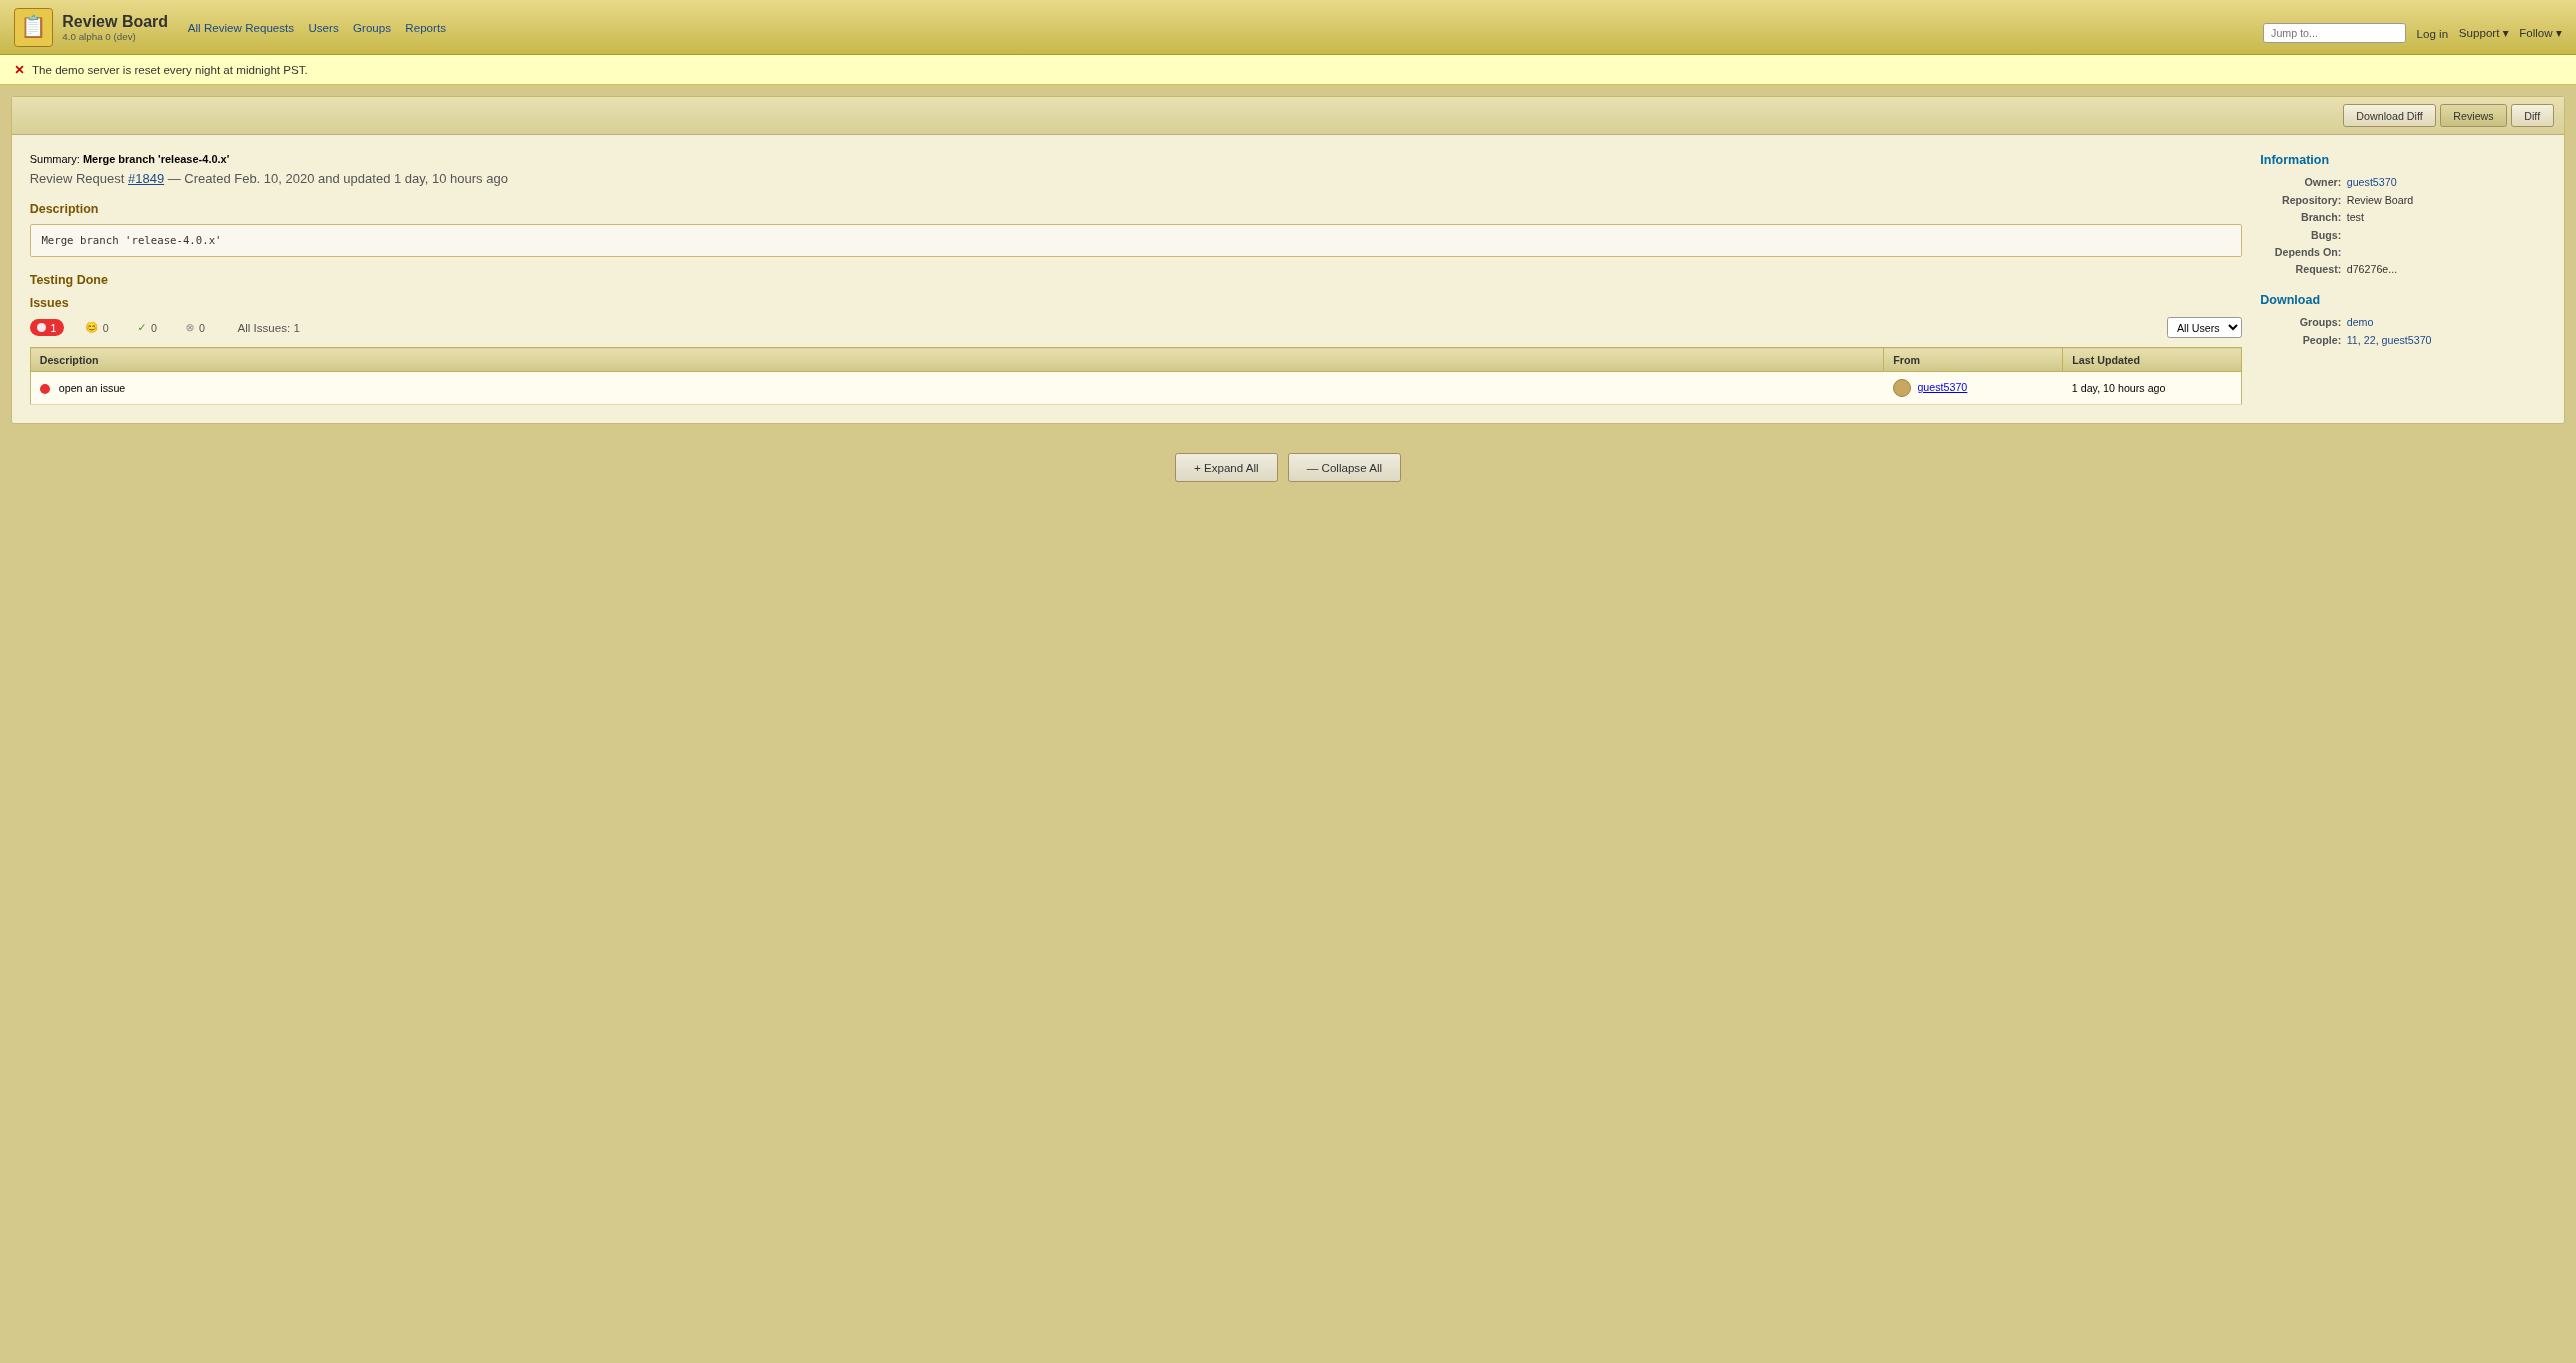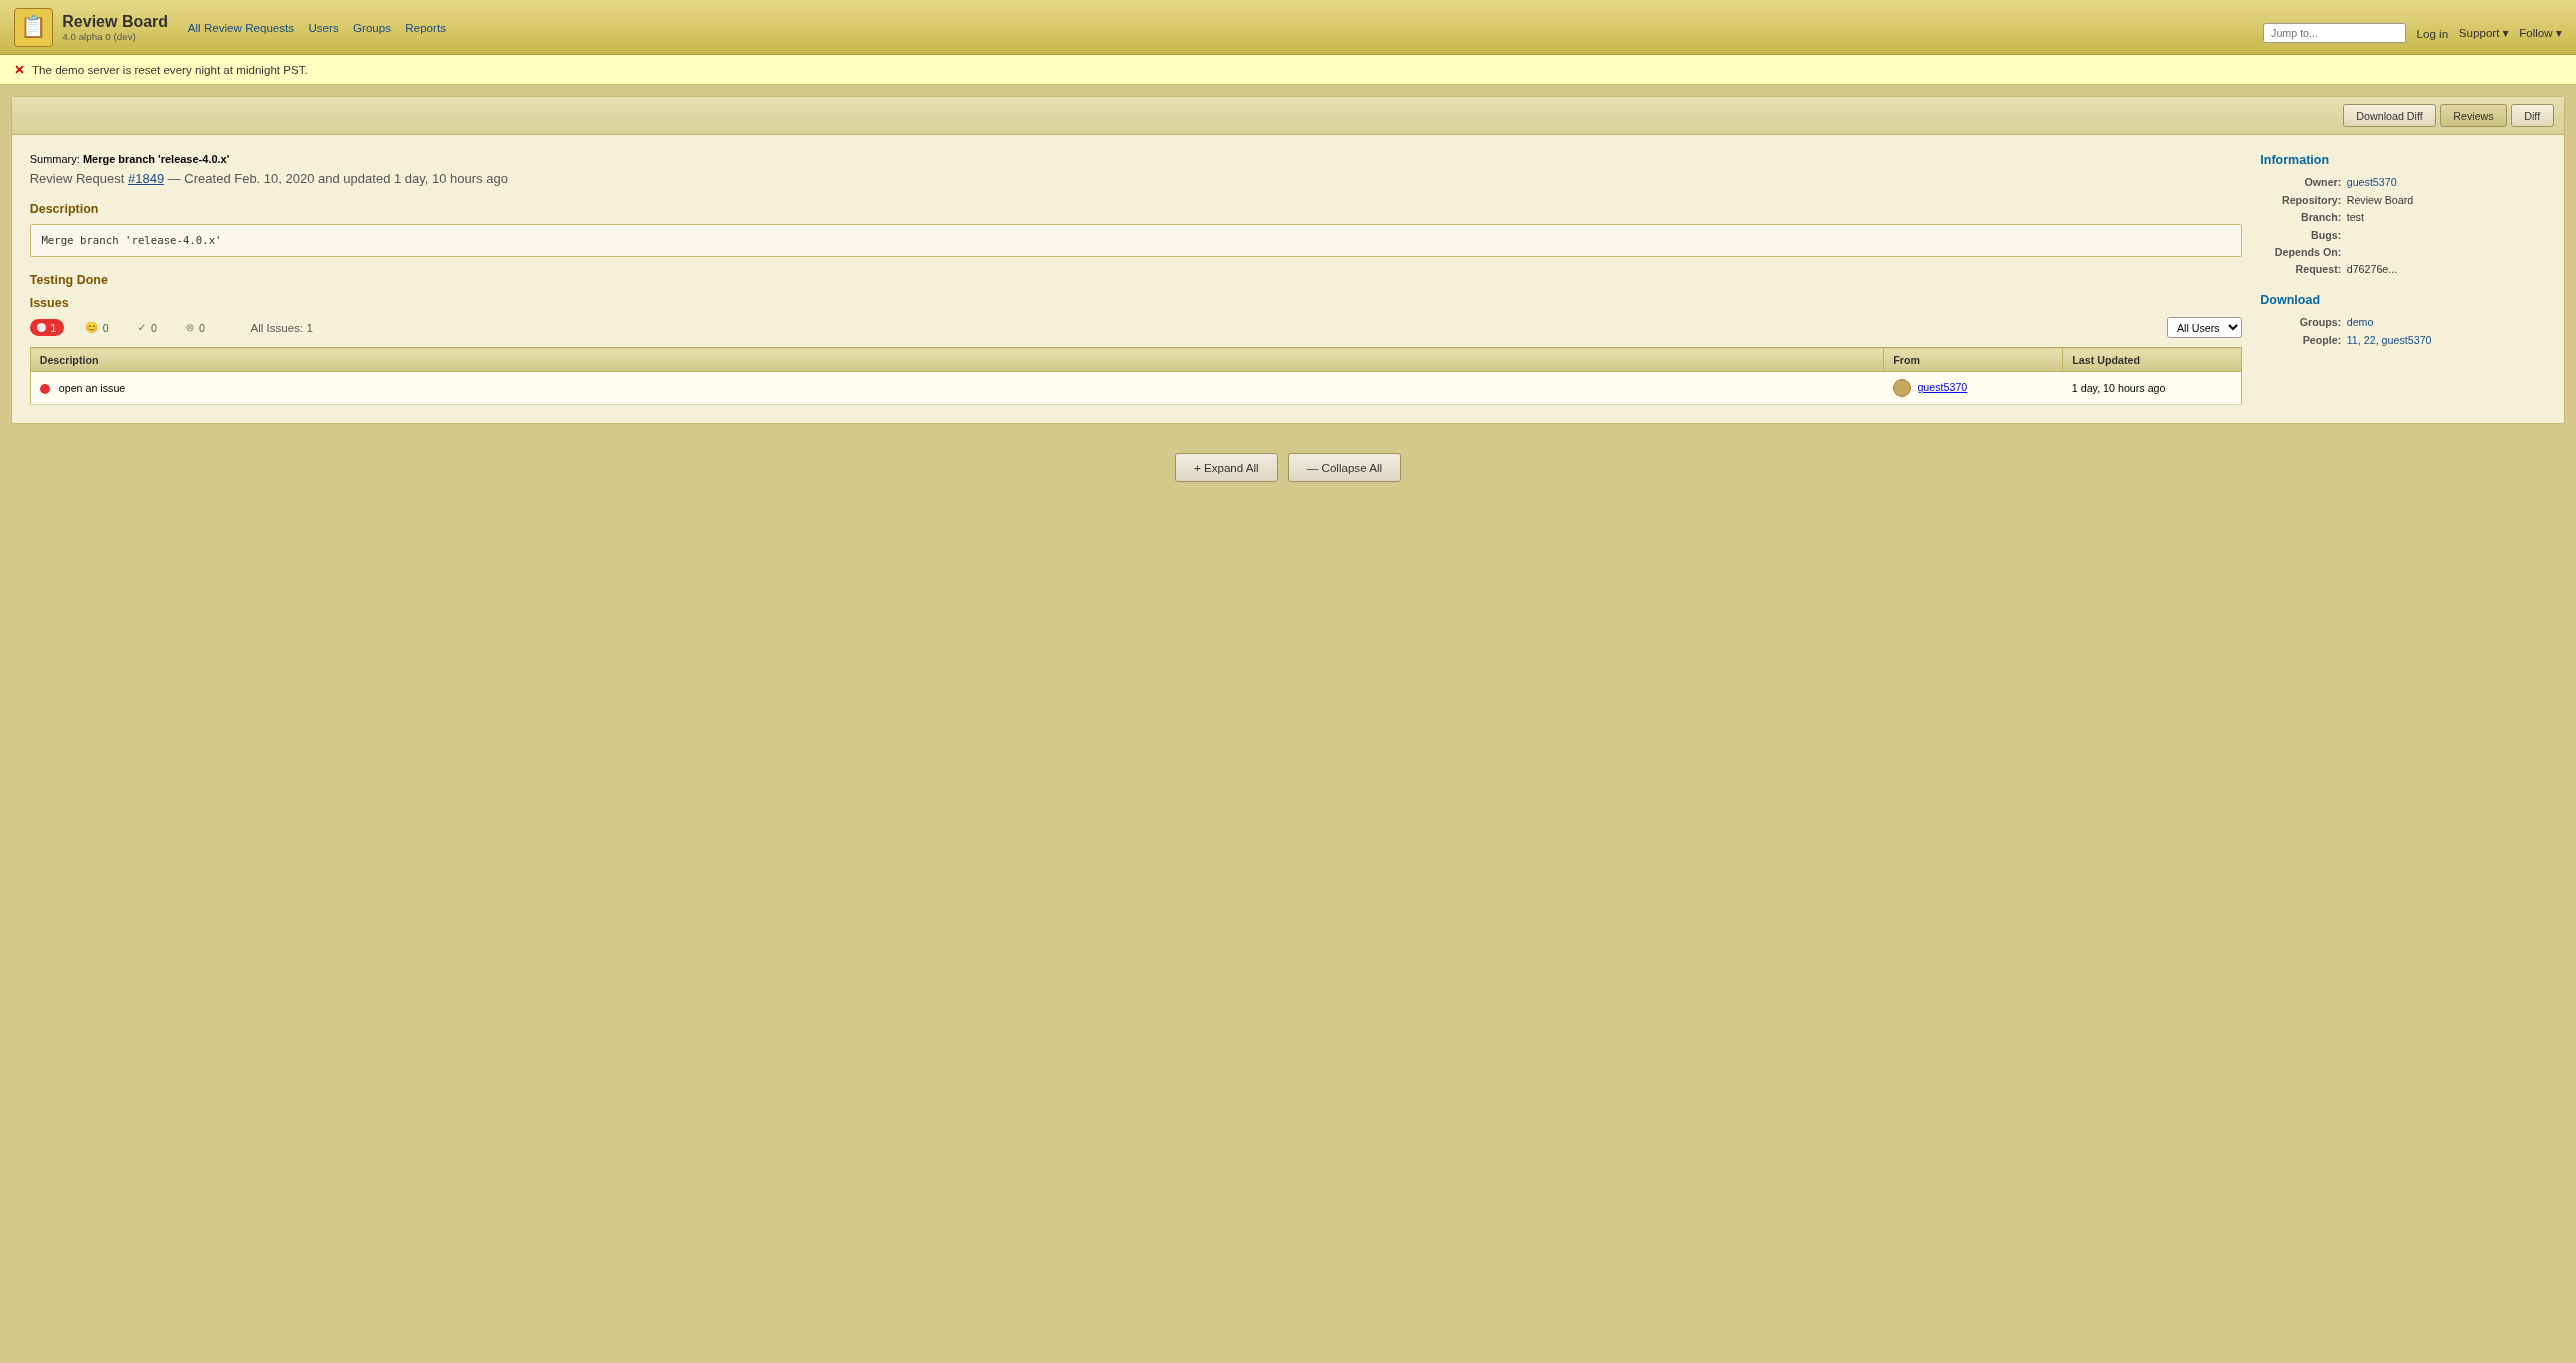--- a/index.html
+++ b/index.html
@@ -156,21 +156,21 @@
       gap: 4.5px;
       padding: 2.7px 7.2px;
       border-radius: 10.7px;
       font-size: 10.7px;
       cursor: pointer;
     }
     .badge-open { background: #e83030; color: #fff; }
     .badge-resolved { background: transparent; color: #555; }
     .badge-verified { background: transparent; color: #555; }
     .badge-dropped { background: transparent; color: #555; }
-    .all-issues-label { color: #555; font-size: 11.6px; margin-left: 24px; }
+    .all-issues-label { color: #555; font-size: 11.6px; margin-left: 11px; }
 
     #issues-user-select {
       margin-left: auto;
       border: 0.9px solid #999;
       border-radius: 2.7px;
       padding: 2.7px 5.4px;
       font-size: 10.7px;
       background: #fff;
       cursor: pointer;
     }

